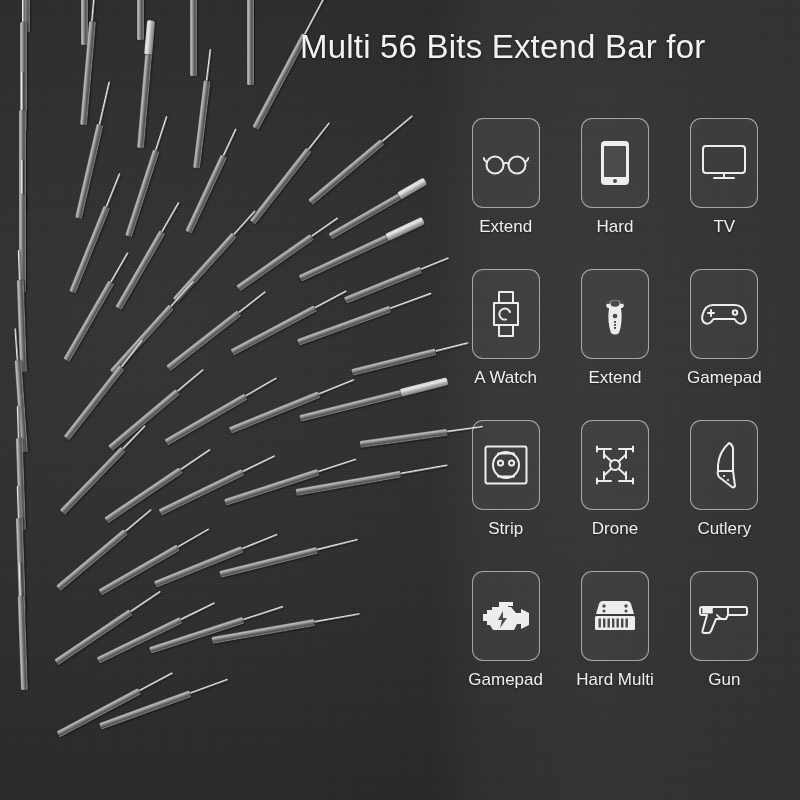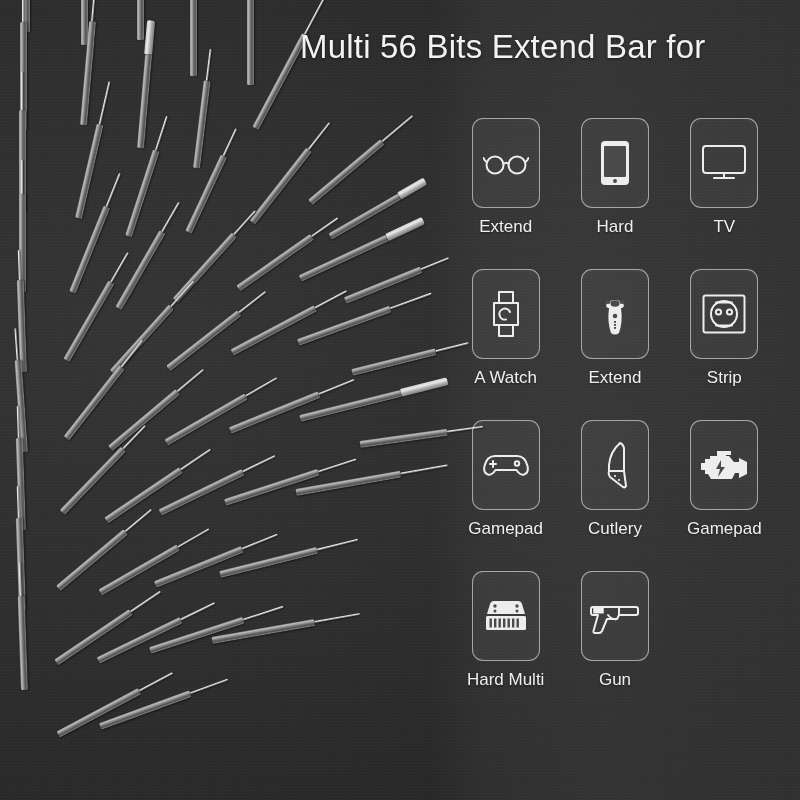--- a/index.html
+++ b/index.html
@@ -390,43 +390,57 @@
       <rect x="16" y="33" width="2" height="1.8" fill="#4a4a4a"></rect>
       <rect x="16" y="36" width="2" height="1.8" fill="#4a4a4a"></rect>
             </svg>
           </span>
         </div>
         <div class="cap">Extend</div>
       </div>
       <div class="cell">
         <div class="tile">
           <span>
+            <svg width="48" height="30" viewBox="0 0 48 30">
+      <path d="M13 6 H35 Q43 6 45.5 16 Q47 23 42 24.5 Q38 25.5 34.5 20 L13.5 20 Q10 25.5 6 24.5 Q1 23 2.5 16 Q5 6 13 6 Z" stroke="#ededed" stroke-width="2" fill="none" stroke-linecap="round" stroke-linejoin="round"></path>
+      <path d="M11 11 L11 17 M8 14 L14 14" stroke="#ededed" stroke-width="2" fill="none" stroke-linecap="round" stroke-linejoin="round"></path>
+      <circle cx="35" cy="13.5" r="2.2" stroke="#ededed" stroke-width="2" fill="none" stroke-linecap="round" stroke-linejoin="round"></circle>
+            </svg>
+          </span>
+        </div>
+        <div class="cap">Gamepad</div>
+      </div>
+      <div class="cell">
+        <div class="tile">
+          <span>
             <svg width="44" height="40" viewBox="0 0 44 40">
       <rect x="1.5" y="1.5" width="41" height="37" rx="2" stroke="#ededed" stroke-width="2" fill="none" stroke-linecap="round" stroke-linejoin="round"></rect>
       <circle cx="22" cy="20" r="13" stroke="#ededed" stroke-width="2" fill="none" stroke-linecap="round" stroke-linejoin="round"></circle>
       <circle cx="16.5" cy="18" r="2.6" stroke="#ededed" stroke-width="2" fill="none" stroke-linecap="round" stroke-linejoin="round"></circle>
       <circle cx="27.5" cy="18" r="2.6" stroke="#ededed" stroke-width="2" fill="none" stroke-linecap="round" stroke-linejoin="round"></circle>
       <path d="M14 8.5 L30 8.5" stroke="#ededed" stroke-width="2" fill="none" stroke-linecap="round" stroke-linejoin="round"></path>
               <path d="M14 31.5 L30 31.5" stroke="#ededed" stroke-width="2" fill="none" stroke-linecap="round" stroke-linejoin="round"></path>
             </svg>
           </span>
         </div>
         <div class="cap">Strip</div>
       </div>
       <div class="cell">
         <div class="tile">
           <span>
-            <svg width="48" height="30" viewBox="0 0 48 30">
-      <path d="M13 6 H35 Q43 6 45.5 16 Q47 23 42 24.5 Q38 25.5 34.5 20 L13.5 20 Q10 25.5 6 24.5 Q1 23 2.5 16 Q5 6 13 6 Z" stroke="#ededed" stroke-width="2" fill="none" stroke-linecap="round" stroke-linejoin="round"></path>
-      <path d="M11 11 L11 17 M8 14 L14 14" stroke="#ededed" stroke-width="2" fill="none" stroke-linecap="round" stroke-linejoin="round"></path>
-      <circle cx="35" cy="13.5" r="2.2" stroke="#ededed" stroke-width="2" fill="none" stroke-linecap="round" stroke-linejoin="round"></circle>
-            </svg>
-          </span>
-        </div>
-        <div class="cap">Gamepad</div>
+            <svg width="48" height="46" viewBox="0 0 48 46">
+      <circle cx="24" cy="23" r="5" stroke="#ededed" stroke-width="2" fill="none" stroke-linecap="round" stroke-linejoin="round"></circle>
+      <path d="M20.5 19.5 L13 12.5 M27.5 19.5 L35 12.5 M20.5 26.5 L13 33.5 M27.5 26.5 L35 33.5" stroke="#ededed" stroke-width="2" fill="none" stroke-linecap="round" stroke-linejoin="round"></path>
+      <path d="M13 9 L13 16 M35 9 L35 16 M13 30 L13 37 M35 30 L35 37" stroke="#ededed" stroke-width="2" fill="none" stroke-linecap="round" stroke-linejoin="round"></path>
+      <path d="M6 7 L20 7 M28 7 L42 7 M6 39 L20 39 M28 39 L42 39" stroke="#ededed" stroke-width="2" fill="none" stroke-linecap="round" stroke-linejoin="round"></path>
+      <path d="M6 4.5 L6 9.5 M42 4.5 L42 9.5 M6 36.5 L6 41.5 M42 36.5 L42 41.5" stroke="#ededed" stroke-width="2" fill="none" stroke-linecap="round" stroke-linejoin="round"></path>
+            </svg>
+          </span>
+        </div>
+        <div class="cap">Drone</div>
       </div>
       <div class="cell">
         <div class="tile">
           <span>
             <svg width="34" height="48" viewBox="0 0 34 48">
       <path d="M22 2 Q12 11 11 24 L11 30 L26 30 L26 7 Q25 3 22 2 Z" stroke="#ededed" stroke-width="2" fill="none" stroke-linecap="round" stroke-linejoin="round"></path>
       <path d="M11 30 L26 30 L28 45 Q27 47 25 46 L12 36 Q10 33 11 30 Z" stroke="#ededed" stroke-width="2" fill="none" stroke-linecap="round" stroke-linejoin="round"></path>
       <circle cx="17" cy="35" r="1.1" fill="#ededed"></circle>
               <circle cx="21" cy="39" r="1.1" fill="#ededed"></circle>
             </svg>

